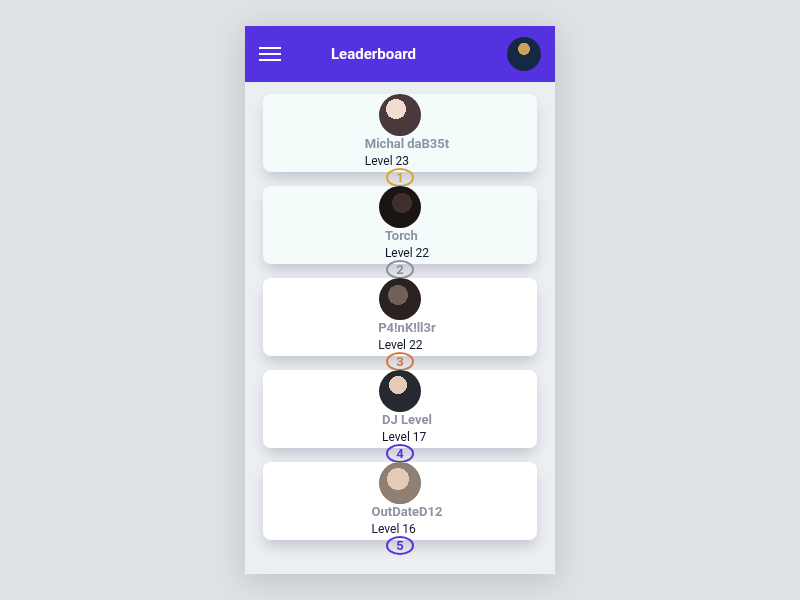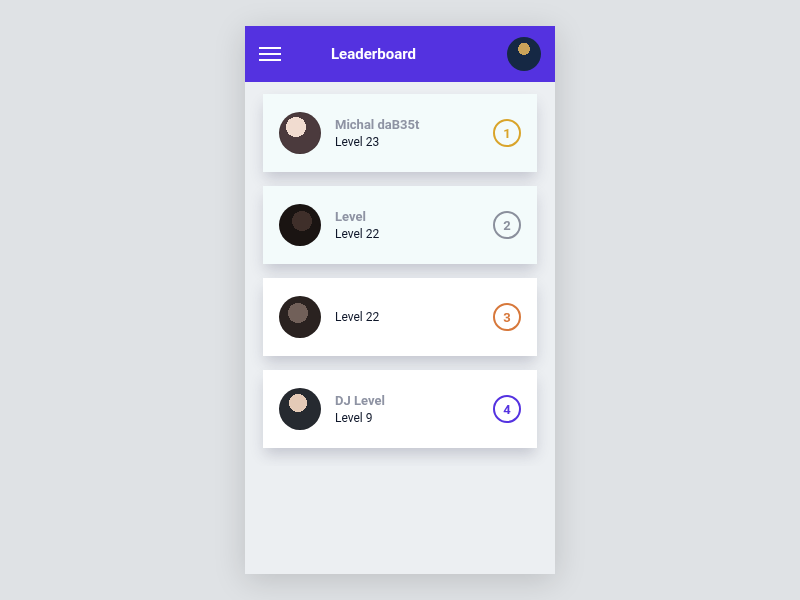--- a/index.html
+++ b/index.html
@@ -60,27 +60,28 @@
   }
   .list {
     padding: 12px 18px 18px;
     display: flex;
     flex-direction: column;
     gap: 14px;
     overflow-y: auto;
   }
   .card {
     background: #fff;
-    border-radius: 0;
+    border-radius: 8px;
     height: 78px;
     display: flex;
     align-items: center;
     padding: 0 16px;
     box-shadow: 0 8px 14px -2px rgba(50,50,80,0.22);
     cursor: pointer;
+    flex-direction: column;
   }
   .card.tint-light { background: #f3fbfb; }
   .avatar {
     width: 42px;
     height: 42px;
     border-radius: 50%;
     flex-shrink: 0;
     border: 1px solid rgba(0,0,0,0.1);
   }
   .info {
@@ -136,40 +137,51 @@
           <div class="name">Michal daB35t</div>
           <div class="level">Level 23</div>
         </div>
         <div class="rank" style="border:2.5px solid #d9a42a;color:#d9a42a">
           <span>1</span>
         </div>
       </div>
       <div class="card tint-light">
         <div class="avatar av2"></div>
         <div class="info">
-          <div class="name">Level</div>
+          <div class="name">Torch</div>
           <div class="level">Level 22</div>
         </div>
         <div class="rank" style="border:2.5px solid #8a8f9c;color:#8a8f9c">
           <span>2</span>
         </div>
       </div>
       <div class="card">
         <div class="avatar av3"></div>
         <div class="info">
+          <div class="name">P4!nK!ll3r</div>
           <div class="level">Level 22</div>
         </div>
         <div class="rank" style="border:2.5px solid #d7783b;color:#d7783b">
           <span>3</span>
         </div>
       </div>
       <div class="card">
         <div class="avatar av4"></div>
         <div class="info">
           <div class="name">DJ Level</div>
-          <div class="level">Level 9</div>
+          <div class="level">Level 17</div>
         </div>
         <div class="rank" style="border:2.5px solid #5432e0;color:#5432e0">
           <span>4</span>
+        </div>
+      </div>
+      <div class="card">
+        <div class="avatar av5"></div>
+        <div class="info">
+          <div class="name">OutDateD12</div>
+          <div class="level">Level 16</div>
+        </div>
+        <div class="rank" style="border:2.5px solid #5432e0;color:#5432e0">
+          <span>5</span>
         </div>
       </div>
     </div>
 </div>
 
 </body></html>

